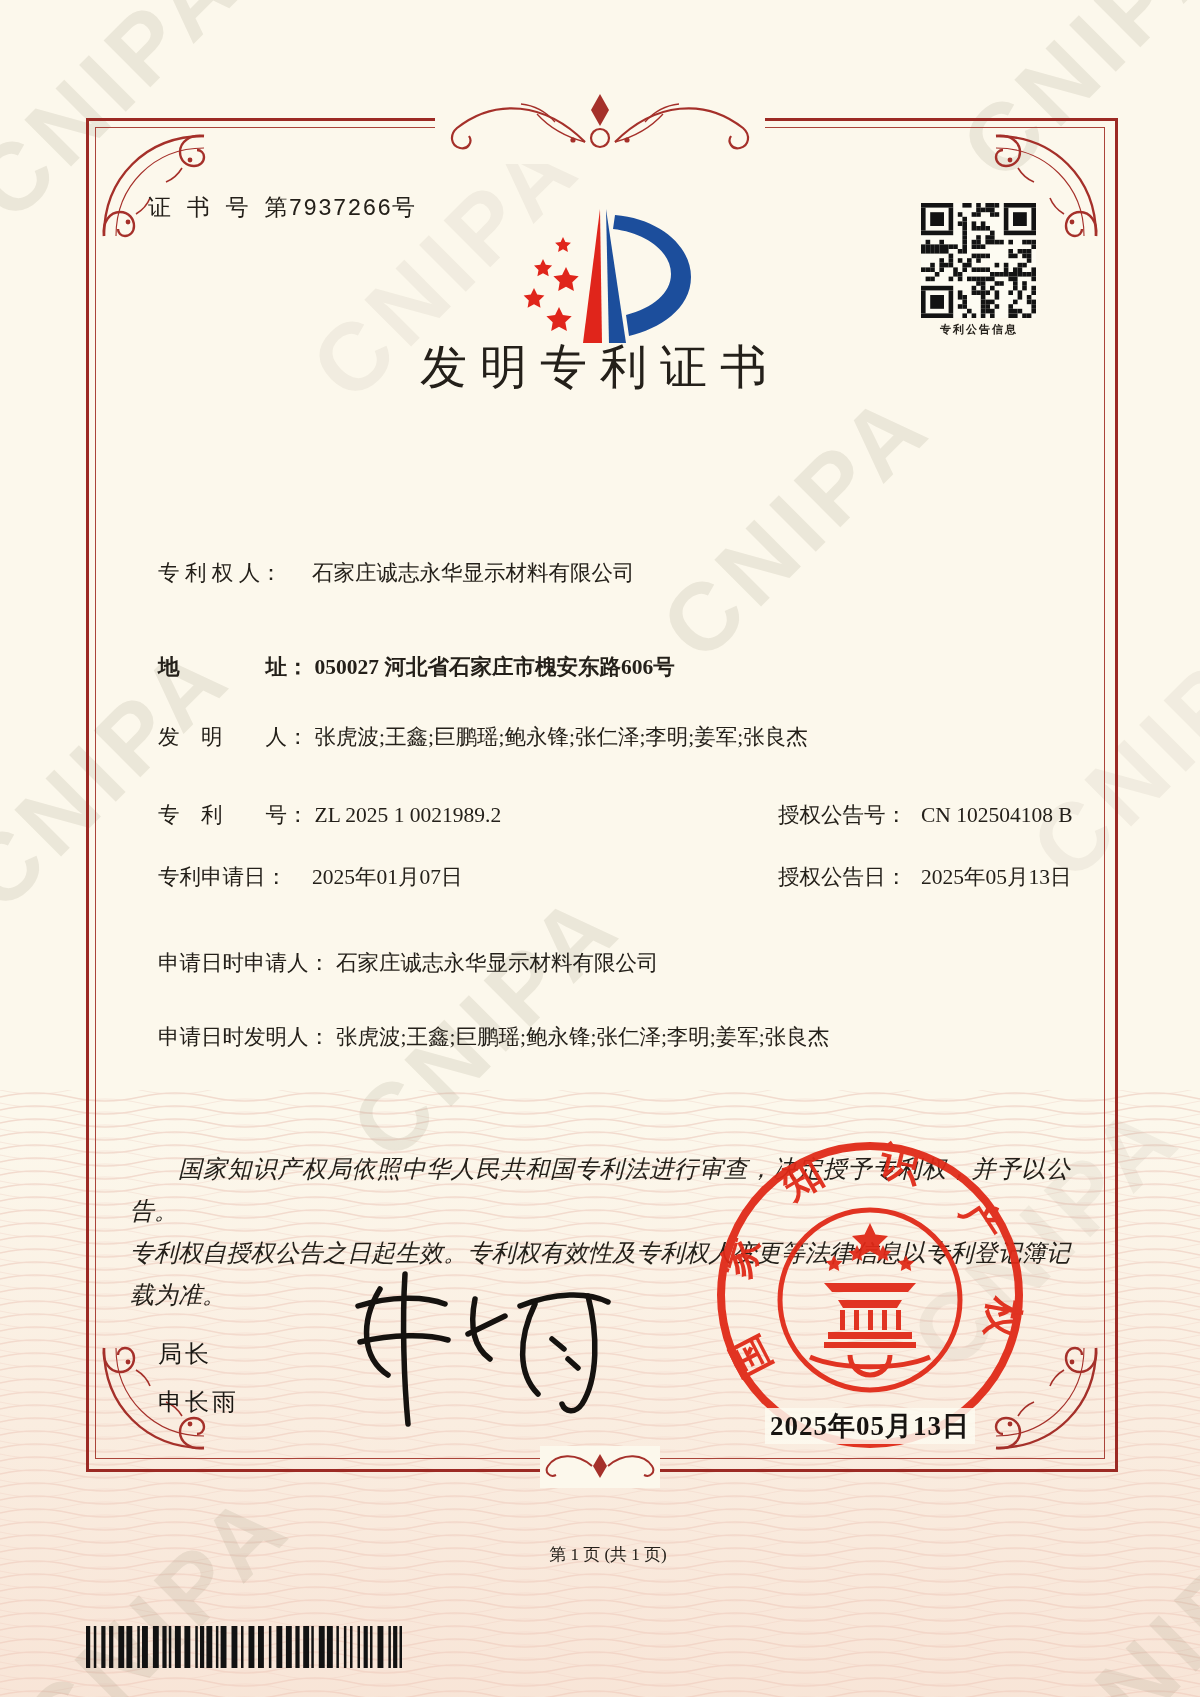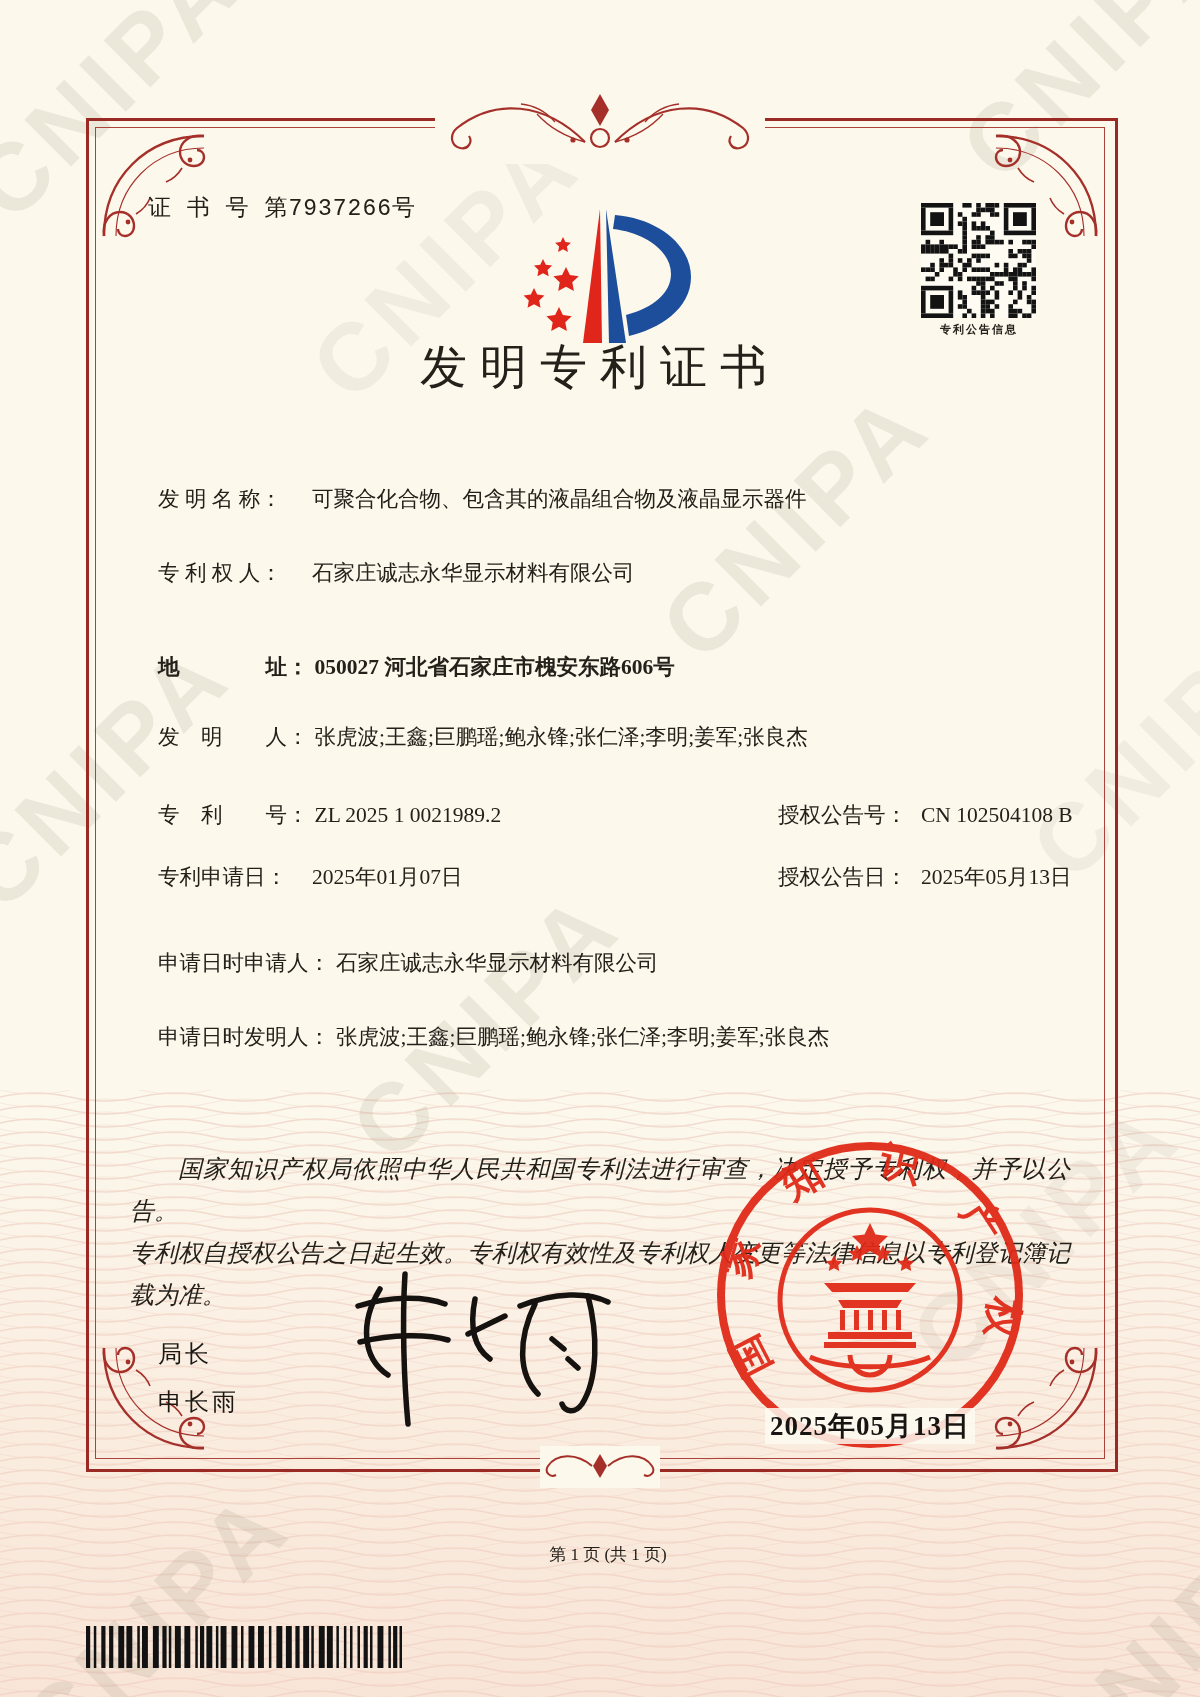--- a/index.html
+++ b/index.html
@@ -389,24 +389,20 @@
         <rect x="87.39999999999999" y="110.39999999999999" width="4.6" height="4.6"></rect>
         <rect x="92" y="110.39999999999999" width="4.6" height="4.6"></rect>
         <rect x="101.19999999999999" y="110.39999999999999" width="4.6" height="4.6"></rect>
         <rect x="105.8" y="110.39999999999999" width="4.6" height="4.6"></rect>
       </svg>
   </div>
   <div class="abs qr-caption">专利公告信息</div>
 
   <div class="abs doc-title">发明专利证书</div>
 
-  <div class="frow" style="top:484px;">
-    <span class="flabel">发 明 名 称：</span>
-    <span class="fvalue">可聚合化合物、包含其的液晶组合物及液晶显示器件</span>
-  </div>
   <div class="frow" style="top:558px;">
     <span class="flabel">专 利 权 人：</span>
     <span class="fvalue">石家庄诚志永华显示材料有限公司</span>
   </div>
   <div class="frow" style="top:652px;font-weight:bold;">
     <span class="flabel">地　　　　址：</span>
     <span class="fvalue">050027 河北省石家庄市槐安东路606号</span>
   </div>
   <div class="frow" style="top:722px;">
     <span class="flabel">发　明　　人：</span>

